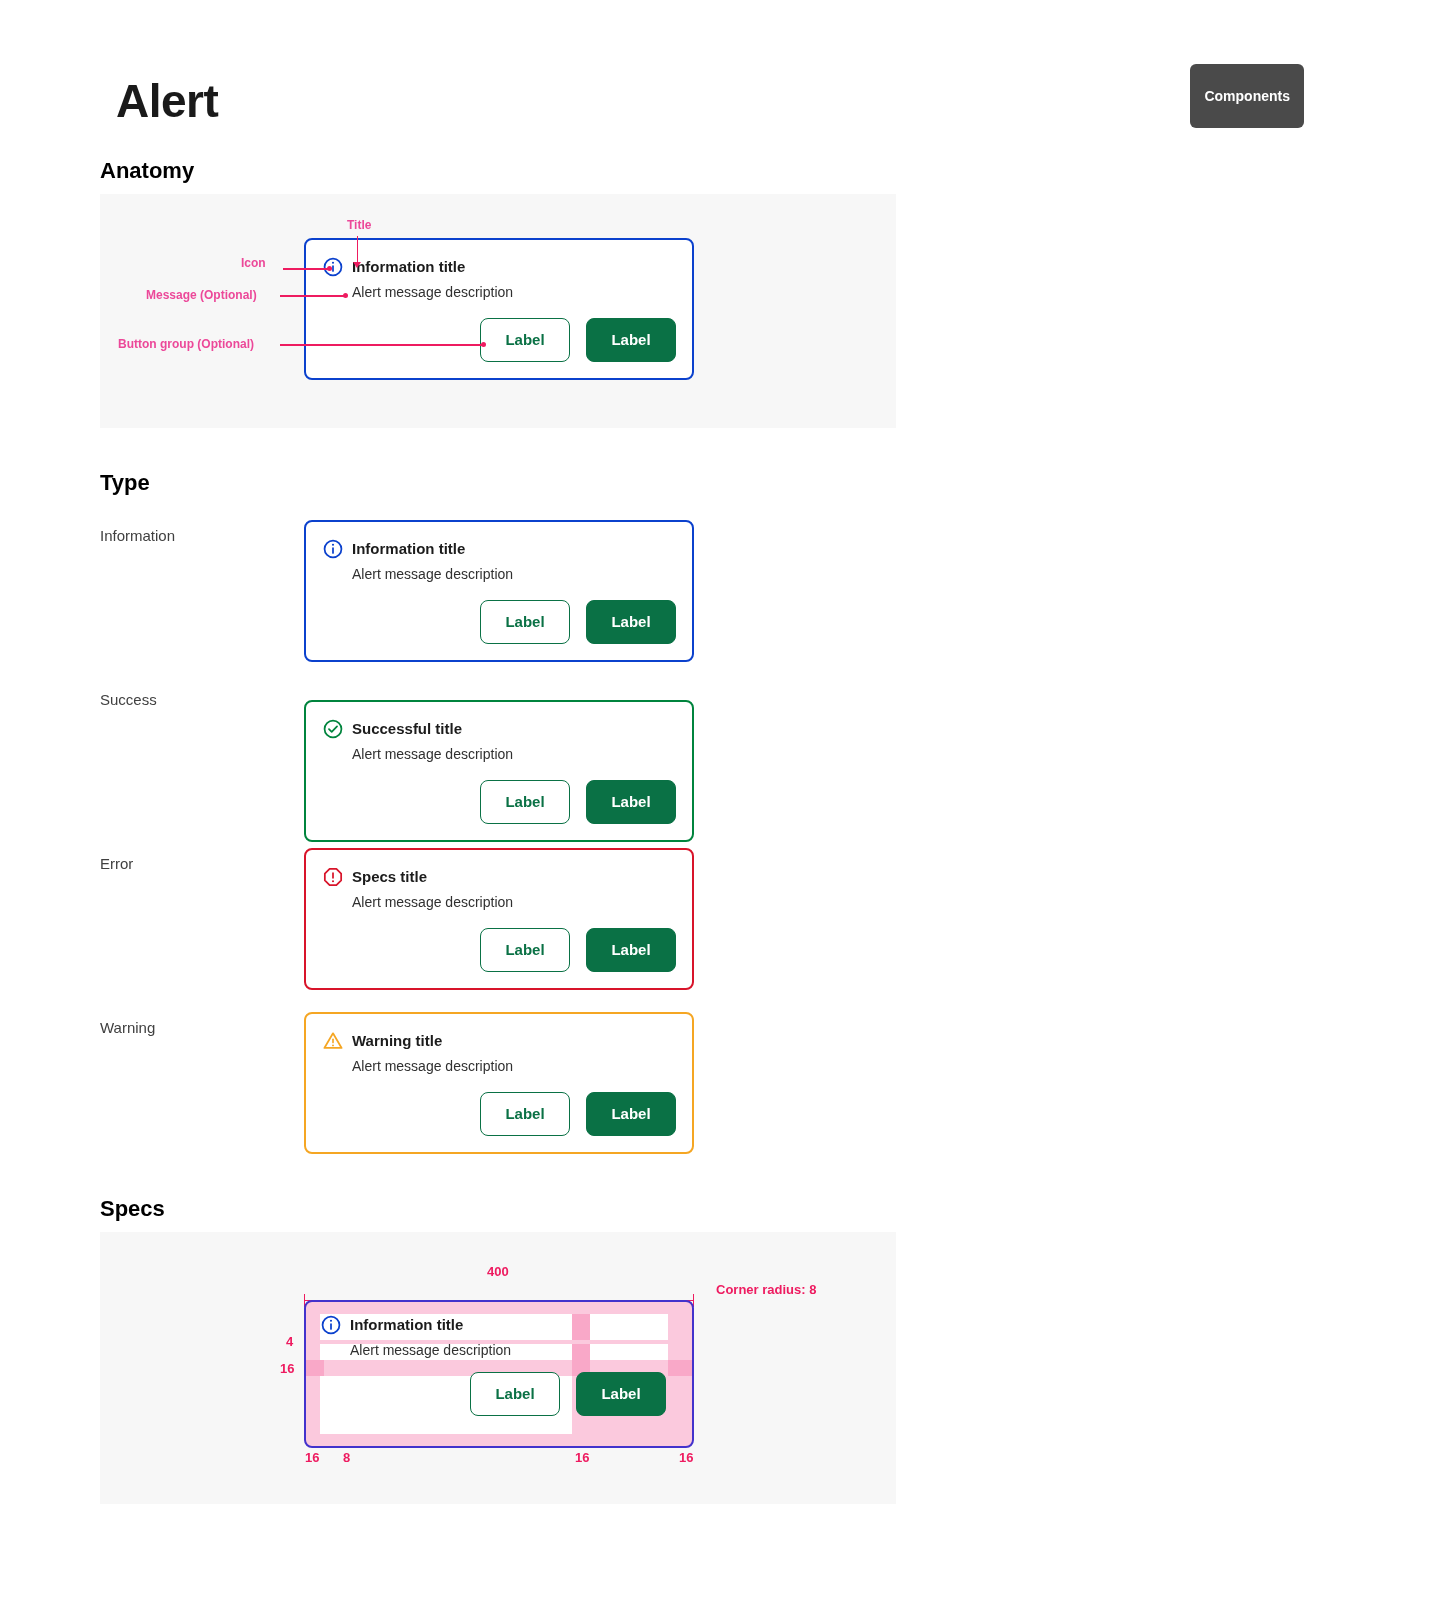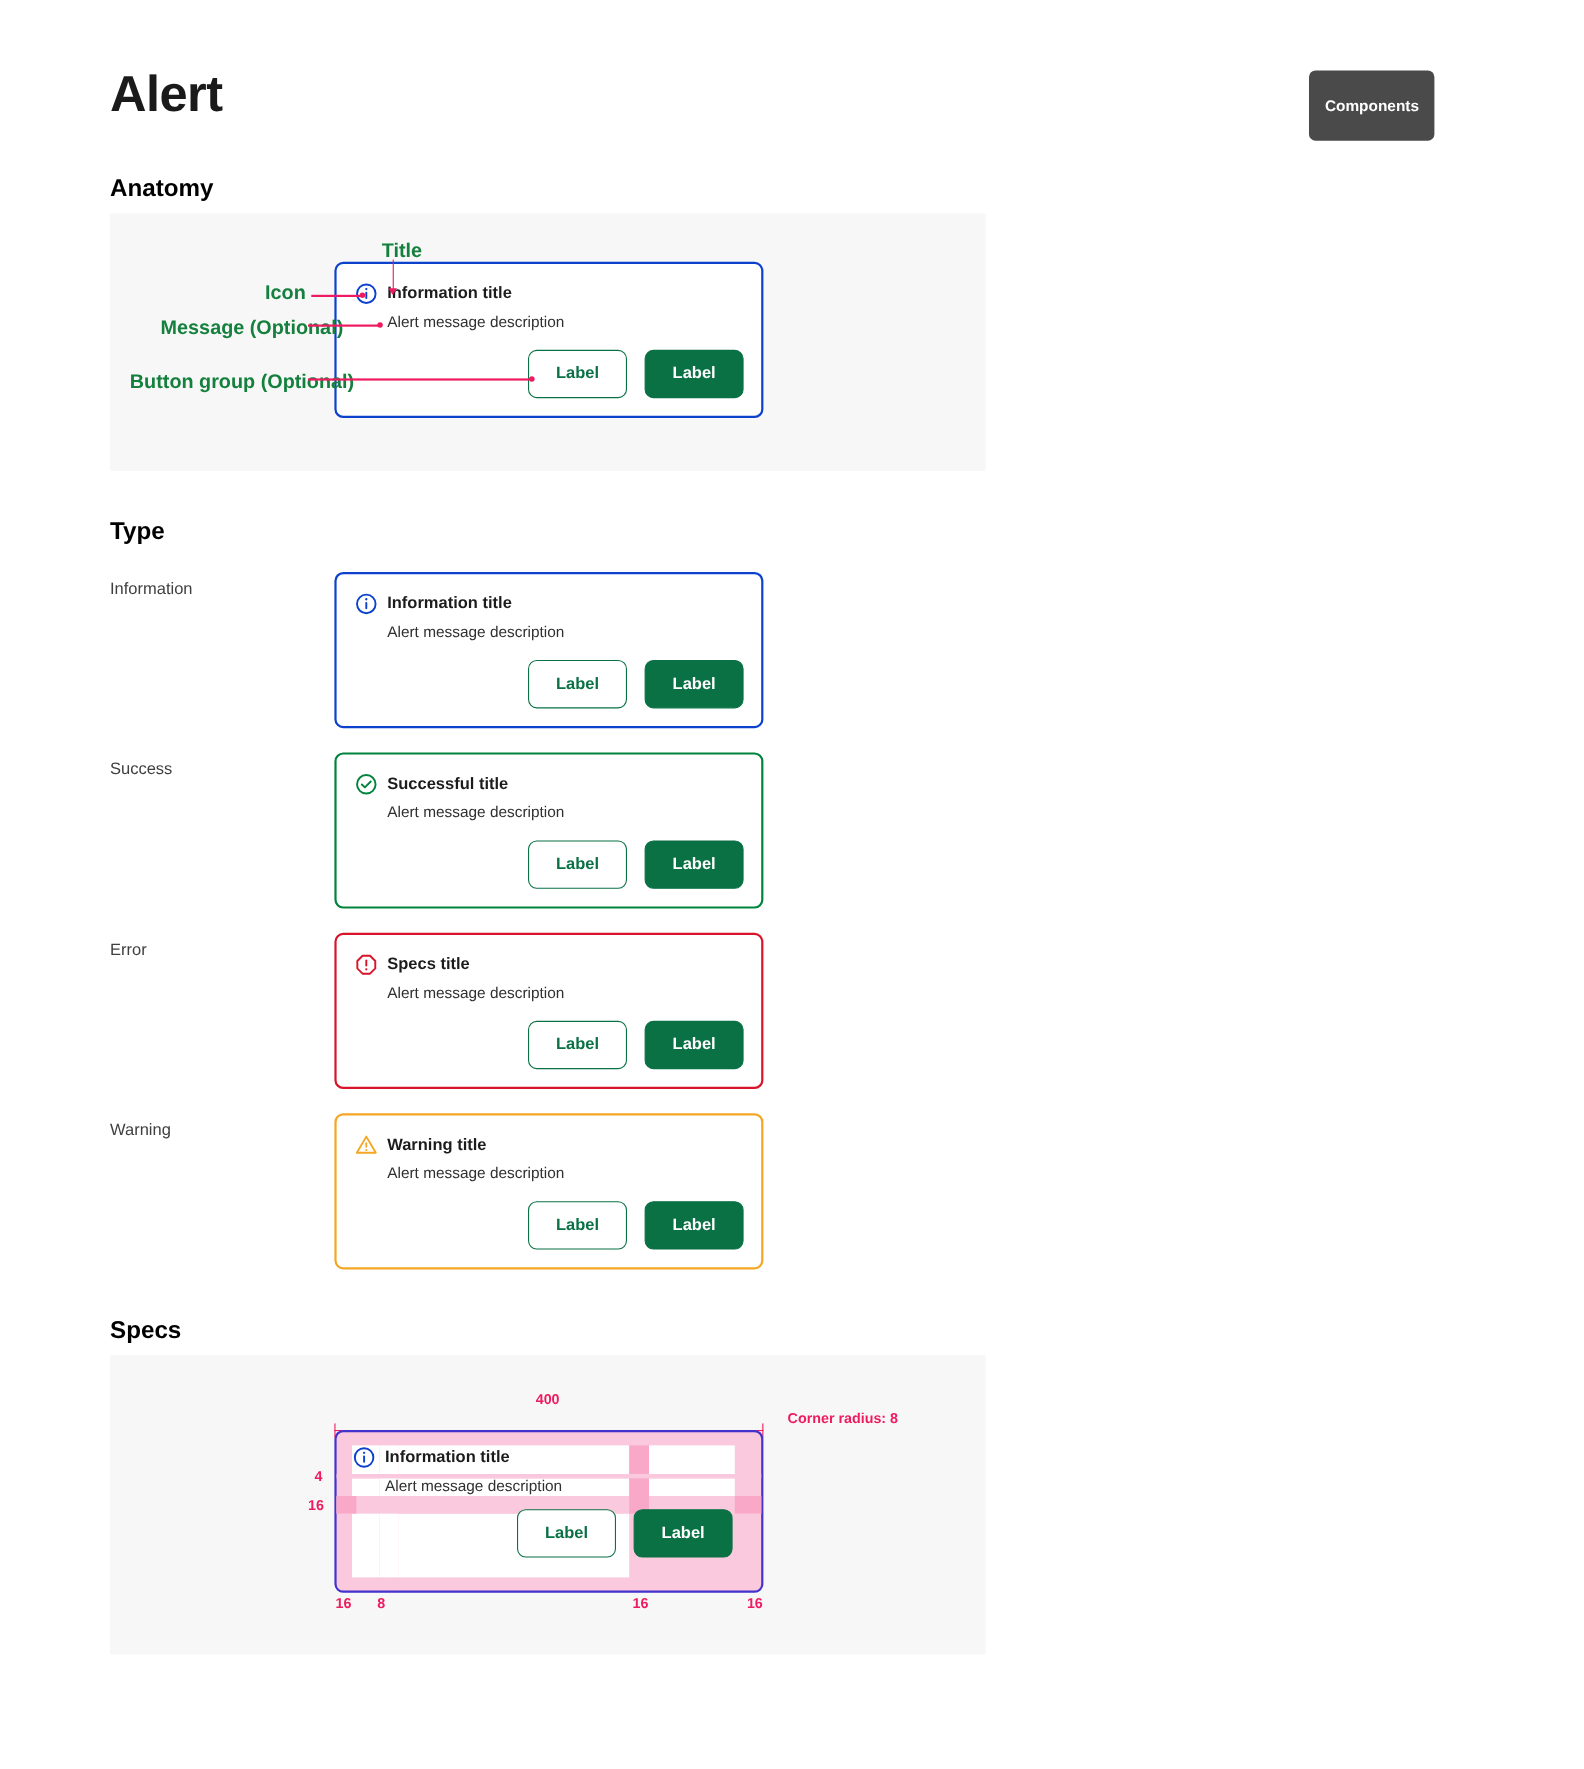--- a/index.html
+++ b/index.html
@@ -16,21 +16,21 @@
 
   
   .page-title {
     position: absolute;
     left: 100px;
     top: 58px;
     font-size: 46px;
     font-weight: bold;
     letter-spacing: -0.5px;
     color: #1a1a1a;
-    margin: 0;
+    margin: 16px;
   }
   .badge {
     position: absolute;
     right: 136px;
     top: 64px;
     background: #4a4a4a;
     color: #ffffff;
     font-size: 14px;
     font-weight: bold;
     padding: 25px 14px;
@@ -65,21 +65,21 @@
   
   .alert {
     position: absolute;
     width: 390px;
     background: #ffffff;
     border-radius: 8px;
     border: 2px solid #0b41cd;
     padding: 16px 16px 16px 16px;
   }
   .alert.info    { border-color: #0b41cd; }
-  .alert.success { border-color: #00843d; }
+  .alert.success { border-color: #00843d; margin-top: 16px; }
   .alert.error   { border-color: #d8142a; }
   .alert.warning { border-color: #f5a623; }
 
   .alert-head {
     display: flex;
     align-items: flex-end;
     gap: 8px;
   }
   .alert-icon {
     width: 22px;
@@ -125,22 +125,22 @@
   }
   .btn-primary {
     background: #0a7145;
     color: #ffffff;
     border: 1px solid #0a7145;
   }
 
   
   .anno-label {
     position: absolute;
-    color: #15803d;
-    font-size: 18px;
+    color: #ec4899;
+    font-size: 12px;
     font-weight: bold;
     white-space: nowrap;
   }
   .anno-line {
     position: absolute;
     background: #ee1b60;
   }
   .anno-dot {
     position: absolute;
     width: 5px; height: 5px;

